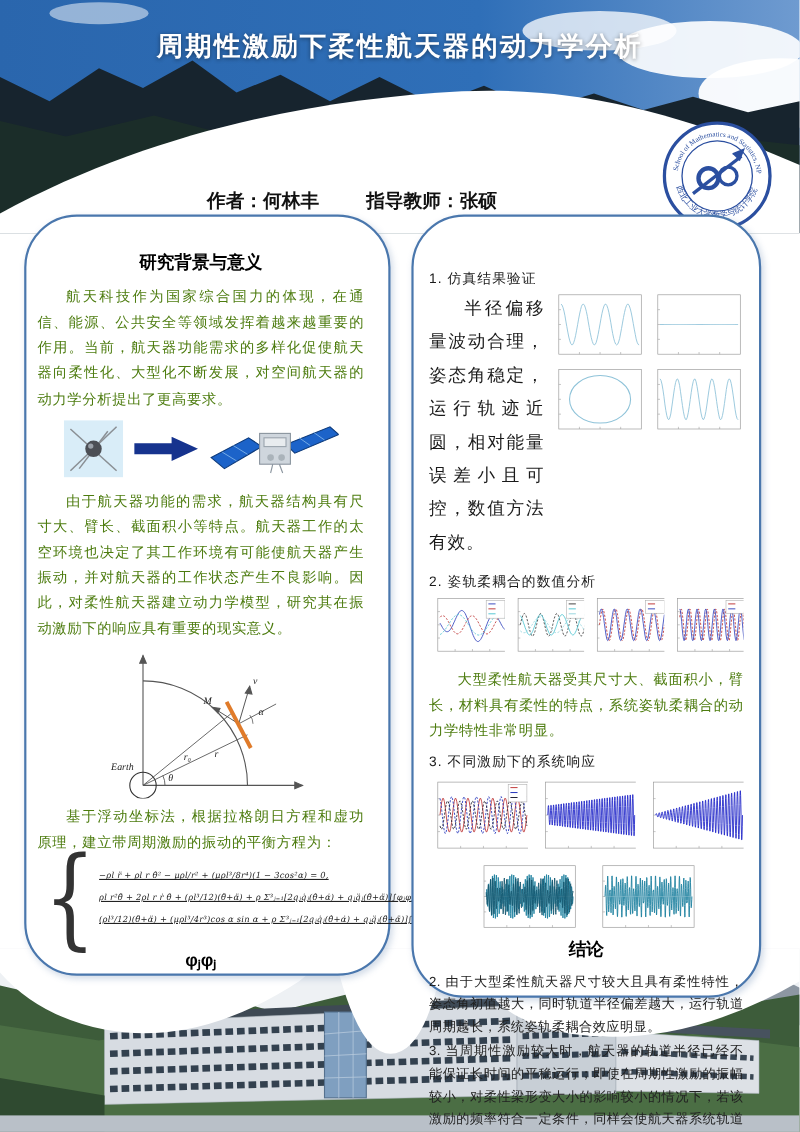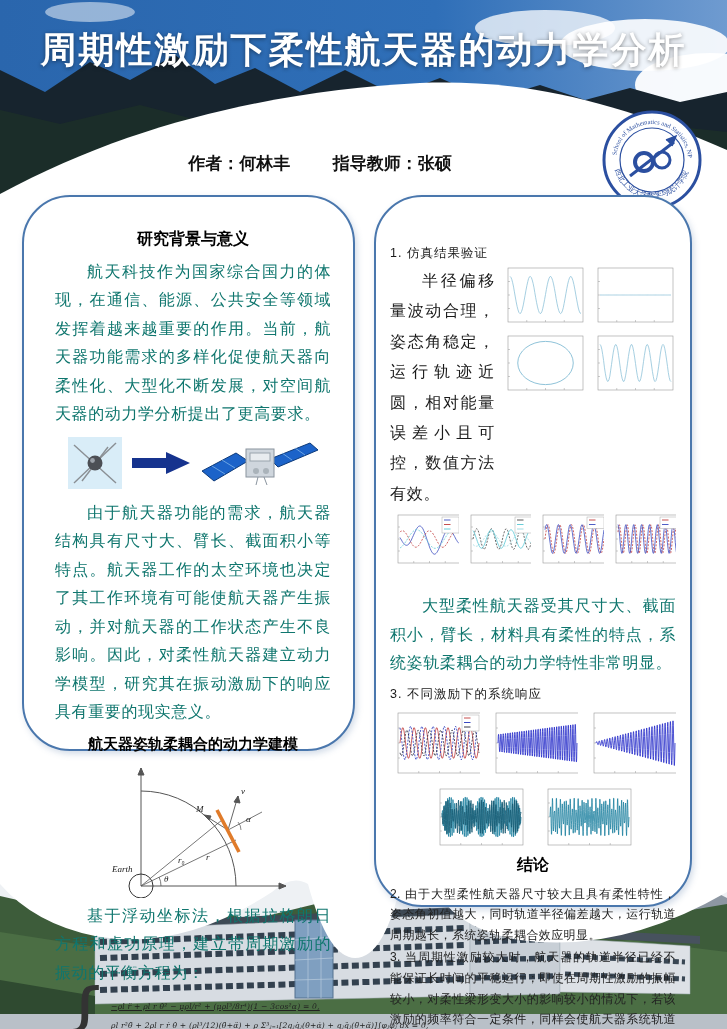--- a/index.html
+++ b/index.html
@@ -3,35 +3,35 @@
 <meta charset="utf-8">
 <style>
   html,body{margin:0;padding:0;}
   body{width:727px;height:1029px;position:relative;background:#fff;overflow:hidden;
        font-family:"Liberation Sans",sans-serif;color:#222;}
   .abs{position:absolute;}
 
   
   #banner{top:0;left:0;width:727px;height:212px;}
   #poster-title{top:26px;left:0;width:727px;text-align:center;color:#fff;
-    font-size:36px;font-weight:bold;letter-spacing:2px;text-shadow:0 1px 4px rgba(0,0,0,.45);}
-  #author-line{top:152px;left:0;width:640px;text-align:center;font-size:17px;font-weight:bold;color:#111;}
+    font-size:24px;font-weight:bold;letter-spacing:2px;text-shadow:0 1px 4px rgba(0,0,0,.45);}
+  #author-line{top:171px;left:0;width:640px;text-align:center;font-size:17px;font-weight:bold;color:#111;}
   #author-line .advisor{margin-left:38px;}
   #logo{top:110px;left:602px;width:100px;height:100px;}
 
   
   .panel{background:#fff;border:2px solid #4a77ad;border-radius:48px;z-index:5;
     box-shadow:2px 3px 6px rgba(110,140,180,.30);box-sizing:border-box;}
-  #left-panel{left:22px;top:195px;width:333px;height:556px;padding:26px 22px 0 31px;}
+  #left-panel{left:22px;top:195px;width:333px;height:692px;padding:26px 22px 0 10px;}
   #right-panel{left:374px;top:195px;width:318px;height:712px;padding:40px 14px 0 14px;}
 
   .sec-heading{text-align:center;font-weight:bold;font-size:16px;margin:6px 0 8px 0;color:#000;}
   .sub-heading{text-align:center;font-weight:bold;font-size:15px;margin:8px 0 6px 0;color:#000;}
-  .body-text{font-size:16px;line-height:1.78;text-align:justify;text-indent:2em;
-    letter-spacing:.6px;margin:0 0 6px 0;color:#0f766e;}
+  .body-text{font-size:13px;line-height:1.78;text-align:justify;text-indent:2em;
+    letter-spacing:.6px;margin:0 0 6px 0;color:#4d7c0f;}
   .num-heading{font-size:12.5px;letter-spacing:1px;margin:8px 0 4px 0;color:#1a1a1a;}
 
   
   #sat-figure{display:flex;align-items:center;justify-content:center;gap:10px;margin:8px 0 10px 0;}
   #orbit-diagram{display:block;margin:2px auto 4px auto;}
 
   
   #equations{display:flex;align-items:center;margin:2px 0 2px 6px;}
   #eq-brace{font-family:"DejaVu Serif",serif;font-size:74px;font-weight:200;color:#333;
     transform:scaleY(1.35);line-height:.9;margin-right:3px;}
@@ -132,21 +132,20 @@
       <rect x="46" y="12" width="28" height="28" fill="#cfd6dd" stroke="#8a949e"></rect>
       <rect x="50" y="16" width="20" height="8" fill="#e8ecef" stroke="#9aa4ad"></rect>
       <circle cx="56" cy="34" r="3" fill="#aab3ba"></circle>
         <circle cx="66" cy="34" r="3" fill="#aab3ba"></circle>
       <line x1="58" y1="40" x2="56" y2="48" stroke="#8a949e"></line>
         <line x1="64" y1="40" x2="67" y2="48" stroke="#8a949e"></line>
     </svg>
   </div>
 
   <p class="body-text">由于航天器功能的需求，航天器结构具有尺寸大、臂长、截面积小等特点。航天器工作的太空环境也决定了其工作环境有可能使航天器产生振动，并对航天器的工作状态产生不良影响。因此，对柔性航天器建立动力学模型，研究其在振动激励下的响应具有重要的现实意义。</p>
-  <div class="sub-heading">航天器姿轨柔耦合的动力学建模</div>
 
   <svg id="orbit-diagram" width="215" height="138" viewBox="0 0 215 138">
     <g stroke="#555" stroke-width="1" fill="none">
       <line x1="55" y1="126" x2="200" y2="126"></line>
         <polygon points="200,126 193,123 193,129" fill="#555"></polygon>
       <line x1="55" y1="126" x2="55" y2="8"></line>
         <polygon points="55,8 52,15 58,15" fill="#555"></polygon>
       <path d="M55,31 A95,95 0 0 1 150,126"></path>
       <circle cx="55" cy="126" r="12" stroke="#333"></circle>
       <line x1="55" y1="126" x2="136" y2="60" stroke-width=".8"></line>
@@ -229,20 +228,21 @@
           <line x1="8" y1="15.5" x2="10" y2="15.5" stroke="#999" stroke-width="0.5"></line>
           <line x1="45.5" y1="56" x2="45.5" y2="54" stroke="#999" stroke-width="0.5"></line>
           <line x1="8" y1="29" x2="10" y2="29" stroke="#999" stroke-width="0.5"></line>
           <line x1="64.25" y1="56" x2="64.25" y2="54" stroke="#999" stroke-width="0.5"></line>
           <line x1="8" y1="42.5" x2="10" y2="42.5" stroke="#999" stroke-width="0.5"></line>
           <polyline points="10.0,10.4 10.9,11.8 11.8,15.2 12.7,20.4 13.6,26.6 14.4,33.2 15.3,39.2 16.2,43.9 17.1,46.8 18.0,47.5 18.9,45.9 19.8,42.3 20.6,36.9 21.5,30.6 22.4,24.1 23.3,18.2 24.2,13.7 25.1,11.0 26.0,10.5 26.9,12.4 27.8,16.3 28.6,21.7 29.5,28.1 30.4,34.6 31.3,40.4 32.2,44.7 33.1,47.2 34.0,47.4 34.8,45.3 35.7,41.2 36.6,35.6 37.5,29.2 38.4,22.7 39.3,17.1 40.2,12.9 41.1,10.7 42.0,10.7 42.8,13.1 43.7,17.4 44.6,23.1 45.5,29.5 46.4,35.9 47.3,41.5 48.2,45.5 49.1,47.4 49.9,47.1 50.8,44.5 51.7,40.1 52.6,34.2 53.5,27.7 54.4,21.4 55.3,16.0 56.1,12.2 57.0,10.5 57.9,11.1 58.8,13.9 59.7,18.5 60.6,24.5 61.5,31.0 62.4,37.3 63.3,42.5 64.1,46.1 65.0,47.6 65.9,46.7 66.8,43.7 67.7,38.9 68.6,32.8 69.5,26.3 70.3,20.1 71.2,15.0 72.1,11.6 73.0,10.4 73.9,11.5 74.8,14.8 75.7,19.8 76.6,25.9 77.5,32.4 78.3,38.5 79.2,43.5 80.1,46.6 81.0,47.6" fill="none" stroke="#8fc3d9" stroke-width="0.8"></polyline>
         </svg>
     </div>
   </div>
 
+  <div class="num-heading" style="margin-top:12px;">2. 姿轨柔耦合的数值分析</div>
   <div class="plot-row">
     <svg class="mini-plot" width="74" height="58">
         <rect x="8" y="2" width="63" height="48" fill="#fff" stroke="#999" stroke-width="0.6"></rect>
         <line x1="23.75" y1="50" x2="23.75" y2="48" stroke="#999" stroke-width="0.5"></line>
         <line x1="8" y1="14" x2="10" y2="14" stroke="#999" stroke-width="0.5"></line>
         <line x1="39.5" y1="50" x2="39.5" y2="48" stroke="#999" stroke-width="0.5"></line>
         <line x1="8" y1="26" x2="10" y2="26" stroke="#999" stroke-width="0.5"></line>
         <line x1="55.25" y1="50" x2="55.25" y2="48" stroke="#999" stroke-width="0.5"></line>
         <line x1="8" y1="38" x2="10" y2="38" stroke="#999" stroke-width="0.5"></line>
         <polyline points="10.0,24.5 10.7,25.8 11.5,27.1 12.2,28.4 12.9,29.5 13.7,30.5 14.4,31.3 15.2,31.9 15.9,32.2 16.6,32.3 17.4,32.1 18.1,31.7 18.9,31.0 19.6,30.0 20.3,28.9 21.1,27.5 21.8,26.0 22.5,24.3 23.3,22.7 24.0,21.0 24.8,19.3 25.5,17.8 26.2,16.4 27.0,15.2 27.7,14.2 28.4,13.5 29.2,13.1 29.9,13.0 30.6,13.2 31.4,13.8 32.1,14.6 32.9,15.8 33.6,17.3 34.3,19.0 35.1,20.9 35.8,23.0 36.5,25.2 37.3,27.4 38.0,29.6 38.8,31.8 39.5,33.9 40.2,35.7 41.0,37.4 41.7,38.8 42.5,39.9 43.2,40.7 43.9,41.1 44.7,41.2 45.4,40.9 46.1,40.3 46.9,39.4 47.6,38.2 48.4,36.7 49.1,35.1 49.8,33.2 50.6,31.2 51.3,29.2 52.0,27.2 52.8,25.2 53.5,23.3 54.3,21.6 55.0,20.1 55.7,18.8 56.5,17.8 57.2,17.0 57.9,16.5 58.7,16.4 59.4,16.5 60.1,16.9 60.9,17.6 61.6,18.5 62.4,19.6 63.1,20.8 63.8,22.1 64.6,23.5 65.3,24.9 66.0,26.3 66.8,27.5 67.5,28.7 68.3,29.6 69.0,30.4" fill="none" stroke="#3b4cc0" stroke-width="0.8"></polyline>
@@ -291,21 +291,21 @@
         <line x1="8" y1="26" x2="10" y2="26" stroke="#999" stroke-width="0.5"></line>
         <line x1="55.25" y1="50" x2="55.25" y2="48" stroke="#999" stroke-width="0.5"></line>
         <line x1="8" y1="38" x2="10" y2="38" stroke="#999" stroke-width="0.5"></line>
         <polyline points="10.0,19.1 10.6,14.3 11.1,11.8 11.7,12.1 12.2,15.2 12.8,20.4 13.4,26.7 13.9,32.9 14.5,37.7 15.1,40.2 15.6,39.9 16.2,36.8 16.7,31.6 17.3,25.3 17.9,19.1 18.4,14.3 19.0,11.8 19.6,12.1 20.1,15.2 20.7,20.4 21.2,26.7 21.8,32.9 22.4,37.7 22.9,40.2 23.5,39.9 24.0,36.8 24.6,31.6 25.2,25.3 25.7,19.1 26.3,14.3 26.9,11.8 27.4,12.1 28.0,15.2 28.5,20.4 29.1,26.7 29.7,32.9 30.2,37.7 30.8,40.2 31.4,39.9 31.9,36.8 32.5,31.6 33.0,25.3 33.6,19.1 34.2,14.3 34.7,11.8 35.3,12.1 35.8,15.2 36.4,20.4 37.0,26.7 37.5,32.9 38.1,37.7 38.7,40.2 39.2,39.9 39.8,36.8 40.3,31.6 40.9,25.3 41.5,19.1 42.0,14.3 42.6,11.8 43.2,12.1 43.7,15.2 44.3,20.4 44.8,26.7 45.4,32.9 46.0,37.7 46.5,40.2 47.1,39.9 47.6,36.8 48.2,31.6 48.8,25.3 49.3,19.1 49.9,14.3 50.5,11.8 51.0,12.1 51.6,15.2 52.1,20.4 52.7,26.7 53.3,32.9 53.8,37.7 54.4,40.2 55.0,39.9 55.5,36.8 56.1,31.6 56.6,25.3 57.2,19.1 57.8,14.3 58.3,11.8 58.9,12.1 59.4,15.2 60.0,20.4 60.6,26.7 61.1,32.9 61.7,37.7 62.3,40.2 62.8,39.9 63.4,36.8 63.9,31.6 64.5,25.3 65.1,19.1 65.6,14.3 66.2,11.8 66.8,12.1 67.3,15.2 67.9,20.4 68.4,26.7 69.0,32.9" fill="none" stroke="#c03b3b" stroke-width="0.8" stroke-dasharray="2 1.4"></polyline>
         <polyline points="10.0,11.6 10.6,13.2 11.1,17.3 11.7,23.2 12.2,29.6 12.8,35.3 13.4,39.2 13.9,40.4 14.5,38.8 15.1,34.7 15.6,28.8 16.2,22.4 16.7,16.7 17.3,12.8 17.9,11.6 18.4,13.2 19.0,17.3 19.6,23.2 20.1,29.6 20.7,35.3 21.2,39.2 21.8,40.4 22.4,38.8 22.9,34.7 23.5,28.8 24.0,22.4 24.6,16.7 25.2,12.8 25.7,11.6 26.3,13.2 26.9,17.3 27.4,23.2 28.0,29.6 28.5,35.3 29.1,39.2 29.7,40.4 30.2,38.8 30.8,34.7 31.4,28.8 31.9,22.4 32.5,16.7 33.0,12.8 33.6,11.6 34.2,13.2 34.7,17.3 35.3,23.2 35.8,29.6 36.4,35.3 37.0,39.2 37.5,40.4 38.1,38.8 38.7,34.7 39.2,28.8 39.8,22.4 40.3,16.7 40.9,12.8 41.5,11.6 42.0,13.2 42.6,17.3 43.2,23.2 43.7,29.6 44.3,35.3 44.8,39.2 45.4,40.4 46.0,38.8 46.5,34.7 47.1,28.8 47.6,22.4 48.2,16.7 48.8,12.8 49.3,11.6 49.9,13.2 50.5,17.3 51.0,23.2 51.6,29.6 52.1,35.3 52.7,39.2 53.3,40.4 53.8,38.8 54.4,34.7 55.0,28.8 55.5,22.4 56.1,16.7 56.6,12.8 57.2,11.6 57.8,13.2 58.3,17.3 58.9,23.2 59.4,29.6 60.0,35.3 60.6,39.2 61.1,40.4 61.7,38.8 62.3,34.7 62.8,28.8 63.4,22.4 63.9,16.7 64.5,12.8 65.1,11.6 65.6,13.2 66.2,17.3 66.8,23.2 67.3,29.6 67.9,35.3 68.4,39.2 69.0,40.4" fill="none" stroke="#3b4cc0" stroke-width="0.8"></polyline>
         <rect x="52" y="4" width="17" height="11.5" fill="#fff" stroke="#aaa" stroke-width="0.5"></rect>
         <line x1="54" y1="7" x2="60.5" y2="7" stroke="#c03b3b" stroke-width="0.9"></line>
         <line x1="54" y1="11.5" x2="60.5" y2="11.5" stroke="#3b4cc0" stroke-width="0.9"></line>
       </svg>
   </div>
-  <p class="body-text" style="margin-top:21px;">大型柔性航天器受其尺寸大、截面积小，臂长，材料具有柔性的特点，系统姿轨柔耦合的动力学特性非常明显。</p>
+  <p class="body-text" style="margin-top:6px;">大型柔性航天器受其尺寸大、截面积小，臂长，材料具有柔性的特点，系统姿轨柔耦合的动力学特性非常明显。</p>
 
   <div class="num-heading">3. 不同激励下的系统响应</div>
   <div class="plot-row" style="gap:8px;margin-top:8px;">
     <svg class="mini-plot" width="94" height="70">
         <rect x="8" y="2" width="83" height="60" fill="#fff" stroke="#999" stroke-width="0.6"></rect>
         <line x1="28.75" y1="62" x2="28.75" y2="60" stroke="#999" stroke-width="0.5"></line>
         <line x1="8" y1="17" x2="10" y2="17" stroke="#999" stroke-width="0.5"></line>
         <line x1="49.5" y1="62" x2="49.5" y2="60" stroke="#999" stroke-width="0.5"></line>
         <line x1="8" y1="32" x2="10" y2="32" stroke="#999" stroke-width="0.5"></line>
         <line x1="70.25" y1="62" x2="70.25" y2="60" stroke="#999" stroke-width="0.5"></line>

